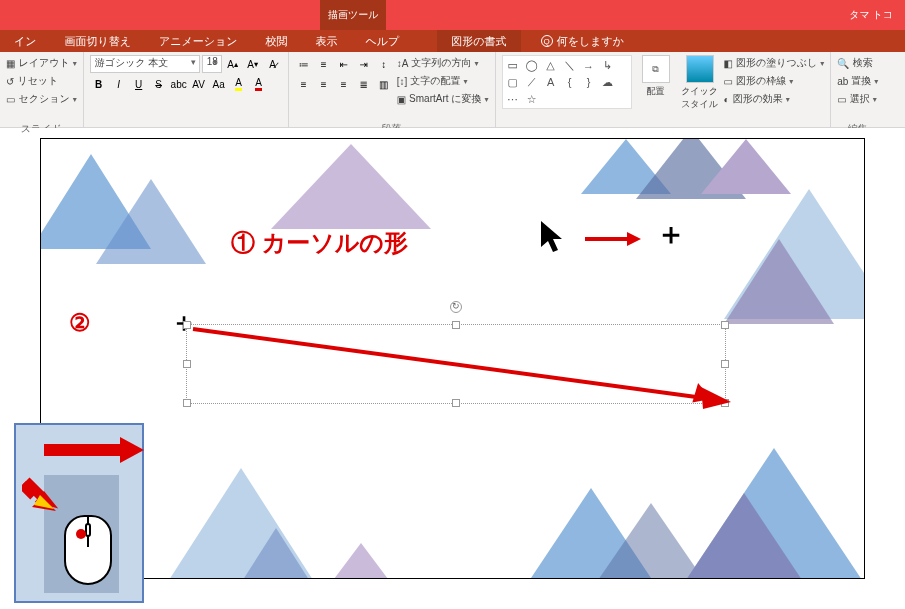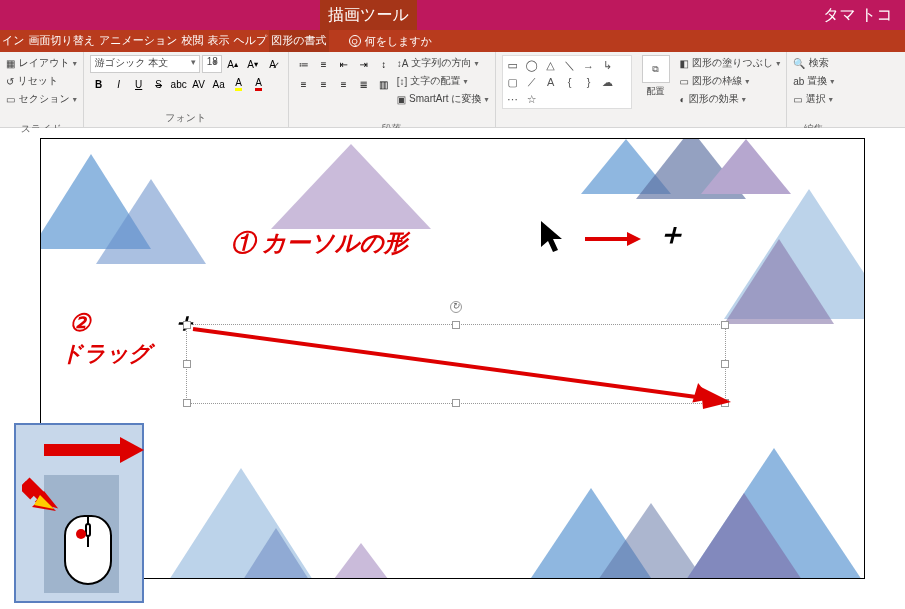--- a/index.html
+++ b/index.html
@@ -1,28 +1,28 @@
 <!DOCTYPE html>
 <html><head>
 <meta charset="utf-8">
 <style>
   * { box-sizing: border-box; margin: 0; padding: 0; }
   body { font-family: "Yu Gothic", "Meiryo", sans-serif; background: #888; width: 905px; height: 609px; overflow: hidden; position: relative; }
   .window { position: absolute; inset: 0; background: #fff; }
 
   
-  .titlebar { height: 30px; background: #be185d; color: #fff; display: flex; align-items: center; position: relative; font-size: 16px; }
+  .titlebar { height: 30px; background: #ef4444; color: #fff; display: flex; align-items: center; position: relative; font-size: 10px; }
   .titlebar .title-center { position: absolute; left: 50%; transform: translateX(-50%); }
   .titlebar .title-drawing { position: absolute; left: 320px; top:0; height:30px; display:flex; align-items:center; padding:0 8px; background:#a53518; }
   .titlebar .user { position: absolute; right: 12px; }
 
   
   .tabs { height: 22px; background: #b83b1d; color: #fff; display: flex; align-items: center; font-size: 11px; }
-  .tab { padding: 0 2px; height: 22px; line-height: 22px; cursor: pointer; font-family: Liberation Mono, monospace; }
-  .tab.format { background: #a53518; margin-left: 0; }
+  .tab { padding: 0 14px; height: 22px; line-height: 22px; cursor: pointer; }
+  .tab.format { background: #a53518; margin-left: 24px; }
   .tellme { margin-left: 20px; display:flex; align-items:center; gap:4px;}
   .tellme-icon { width:12px; height:12px; border:1px solid #fff; border-radius:50%; display:inline-flex;align-items:center;justify-content:center;font-size:8px;}
 
   
   .ribbon { height: 76px; background: #f3f2f1; border-bottom: 1px solid #d6d6d6; display: flex; font-size: 10px; color:#444;}
   .group { border-right: 1px solid #d6d6d6; padding: 3px 6px 2px 6px; display:flex; flex-direction:column; justify-content:space-between;}
   .group-label { text-align:center; color:#666; font-size:10px; margin-top:15px;font-family:Liberation Serif, serif;}
   .group-body { display:flex; gap:4px; align-items:flex-start;}
   .col { display:flex; flex-direction:column; gap:2px;}
   .row { display:flex; gap:2px; align-items:center;}
@@ -31,21 +31,21 @@
   .sel::after{content:"▾"; position:absolute; right:3px; top:1px; font-size:9px; color:#666;}
   .iconbtn-text { display:flex; align-items:center; gap:3px; font-size:10px; height:16px; cursor:pointer;}
   .iconbtn-text .drop{font-size:8px;color:#666;}
   .bigbtn { width:40px; display:flex; flex-direction:column; align-items:center; gap:2px; font-size:9px; cursor:pointer;}
   .bigbtn .bigicon{width:28px;height:28px;border:1px solid #ccc;background:#fff;display:flex;align-items:center;justify-content:center;}
   .shapes-gallery { width:130px; display:flex; flex-wrap:wrap; gap:3px; padding:2px; border:1px solid #ddd; background:#fff;}
   .shapes-gallery span{width:16px;height:14px;display:flex;align-items:center;justify-content:center;font-size:11px;color:#555;}
 
   
   .slidearea { position:absolute; top:128px; left:30px; right:30px; bottom:20px; background:#fff; }
-  .slide-border { position:absolute; inset:10px; border:1.5px solid #000; overflow:hidden;font-style:italic;}
+  .slide-border { position:absolute; inset:10px; border:1.5px solid #000; overflow:hidden;}
   
   .tri { position:absolute; width:0; height:0; border-style:solid; }
   
   .selbox { position:absolute; border:1px dotted #999; }
   .handle { position:absolute; width:8px; height:8px; background:#fff; border:1px solid #999; }
   .rotate { position:absolute; width:12px;height:12px; border:1px solid #999; border-radius:50%; background:#fff; left:50%; transform:translateX(-50%); top:-24px;}
   .rotate::after{content:"↻"; font-size:9px; color:#666; position:absolute; left:1px; top:-1px;}
 
   
   .anno-text { position:absolute; color:#d00; font-weight:bold; }
@@ -128,21 +128,20 @@
             <button class="btn-s">Aa</button>
             <button class="btn-s">
                 <span style="border-bottom:3px solid #ff0">A</span>
               </button>
             <button class="btn-s">
                 <span style="border-bottom:3px solid #d00">A</span>
               </button>
           </div>
         </div>
       </div>
-      <div class="group-label">フォント</div>
     </div>
 
     <div class="group">
       <div class="group-body">
         <div class="col">
           <div class="row">
             <button class="btn-s">≔</button>
             <button class="btn-s">≡</button>
             <button class="btn-s">⇤</button>
             <button class="btn-s">⇥</button>
@@ -192,20 +191,25 @@
           <span>{</span>
           <span>}</span>
           <span>☁</span>
           <span>⋯</span>
           <span>☆</span>
         </div>
         <div class="bigbtn">
           <div class="bigicon">⧉</div>
           <span>配置</span>
         </div>
+        <div class="bigbtn">
+          <div class="bigicon" style="background:linear-gradient(#6cf,#08a)"></div>
+          <span style="white-space:pre">クイック
+スタイル</span>
+        </div>
         <div class="col">
           <div class="iconbtn-text">
               <span>◧</span>
               <span>図形の塗りつぶし</span>
               <span class="drop">▾</span>
             </div>
           <div class="iconbtn-text">
               <span>▭</span>
               <span>図形の枠線</span>
               <span class="drop">▾</span>
@@ -272,21 +276,20 @@
       </svg>
 
       <svg style="position:absolute; left:540px; top:90px;" width="60" height="20">
         <line x1="4" y1="10" x2="46" y2="10" stroke="#d00" stroke-width="4"></line>
         <polygon points="46,3 60,10 46,17" fill="#d00"></polygon>
       </svg>
 
       <div class="plus-cursor" style="left:615px; top:80px;">＋</div>
 
       <div class="anno-text" style="left:28px; top:170px; font-size:24px;">②</div>
-      <div class="anno-text" style="left:20px; top:200px; font-size:22px;">ドラッグ</div>
 
       <div class="plus-cursor" style="left:130px; top:170px; font-size:26px;">＋</div>
 
       <div class="selbox" style="left:145px; top:185px; width:540px; height:80px;">
         <div class="rotate"></div>
         <div class="handle" style="left:-4px; top:-4px;"></div>
         <div class="handle" style="left:50%; top:-4px; transform:translateX(-50%);"></div>
         <div class="handle" style="right:-4px; top:-4px;"></div>
         <div class="handle" style="left:-4px; top:50%; transform:translateY(-50%);"></div>
         <div class="handle" style="right:-4px; top:50%; transform:translateY(-50%);"></div>

